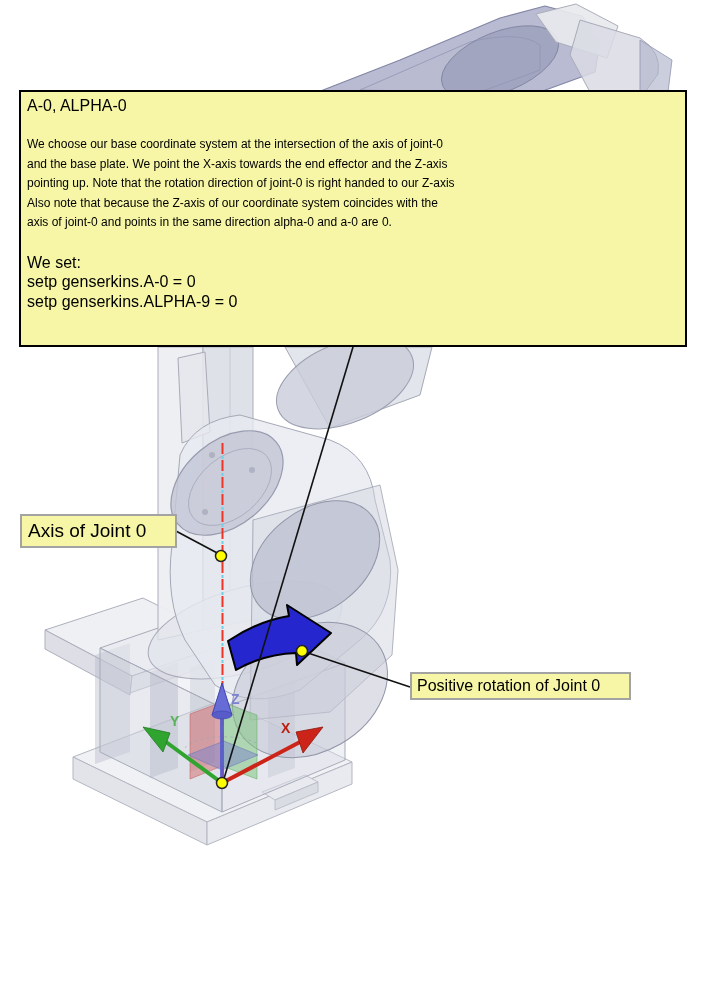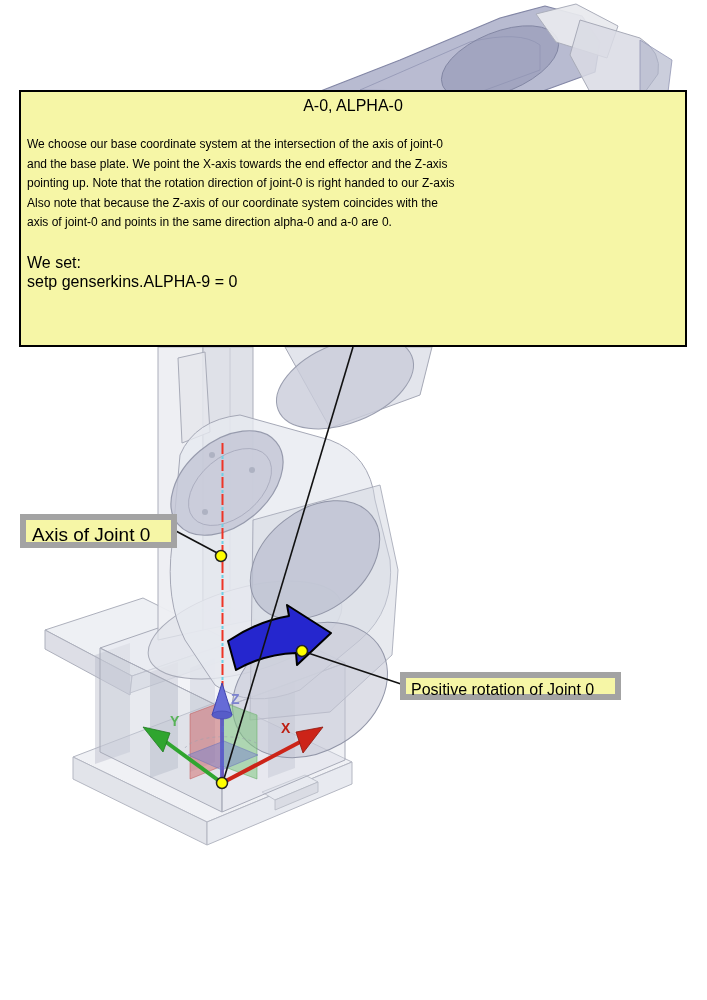--- a/index.html
+++ b/index.html
@@ -1,28 +1,28 @@
 <!DOCTYPE html>
 <html><head>
 <meta charset="utf-8">
 <style>
   html,body{margin:0;padding:0;background:#fff;}
   .canvas{position:relative;width:707px;height:1000px;background:#ffffff;overflow:hidden;
           font-family:"Liberation Sans", sans-serif;}
   svg{position:absolute;left:0;top:0;}
   .info-box{position:absolute;left:19px;top:90px;width:668px;height:257px;box-sizing:border-box;
             background:#F6F6A6;border:2px solid #000;padding:4px 6px;color:#000;}
-  .info-title{font-size:16px;line-height:19.5px;margin-bottom:19.5px;text-align:center;}
+  .info-title{font-size:16px;line-height:19.5px;margin-bottom:19.5px;}
   .info-body{font-size:12px;line-height:19.5px;white-space:pre-line;}
   .info-set-intro{font-size:16px;line-height:19.5px;margin-top:20px;}
   .info-set-line{font-size:16px;line-height:19.5px;}
-  .callout{position:absolute;box-sizing:border-box;background:#F6F6A6;border:6px solid #a3a3a3;
+  .callout{position:absolute;box-sizing:border-box;background:#F6F6A6;border:2px solid #a3a3a3;
            color:#000;white-space:nowrap;}
   .callout-axis{left:20px;top:514px;width:157px;height:34px;font-size:19px;line-height:29px;padding-left:6px;}
-  .callout-rot{left:400px;top:672px;width:221px;height:28px;font-size:16px;line-height:23px;padding-left:5px;}
+  .callout-rot{left:410px;top:672px;width:221px;height:28px;font-size:16px;line-height:23px;padding-left:5px;}
 </style>
 </head>
 <body>
 
 <div class="canvas">
 
 <svg width="707" height="1000" viewBox="0 0 707 1000">
 
   <g stroke-linejoin="round">
 
@@ -142,19 +142,20 @@
 </svg>
 
   <div class="info-box">
     <div class="info-title">A-0, ALPHA-0</div>
     <div class="info-body">We choose our base coordinate system at the intersection of the axis of joint-0
 and the base plate. We point the X-axis towards the end effector and the Z-axis
 pointing up. Note that the rotation direction of joint-0 is right handed to our Z-axis
 Also note that because the Z-axis of our coordinate system coincides with the
 axis of joint-0 and points in the same direction alpha-0 and a-0 are 0.</div>
     <div class="info-set-intro">We set:</div>
+    <div class="info-set-line">setp genserkins.A-0 = 0</div>
     <div class="info-set-line">setp genserkins.ALPHA-9 = 0</div>
   </div>
 
   <div class="callout callout-axis">Axis of Joint 0</div>
   <div class="callout callout-rot">Positive rotation of Joint 0</div>
 
 </div>
 
 </body></html>

